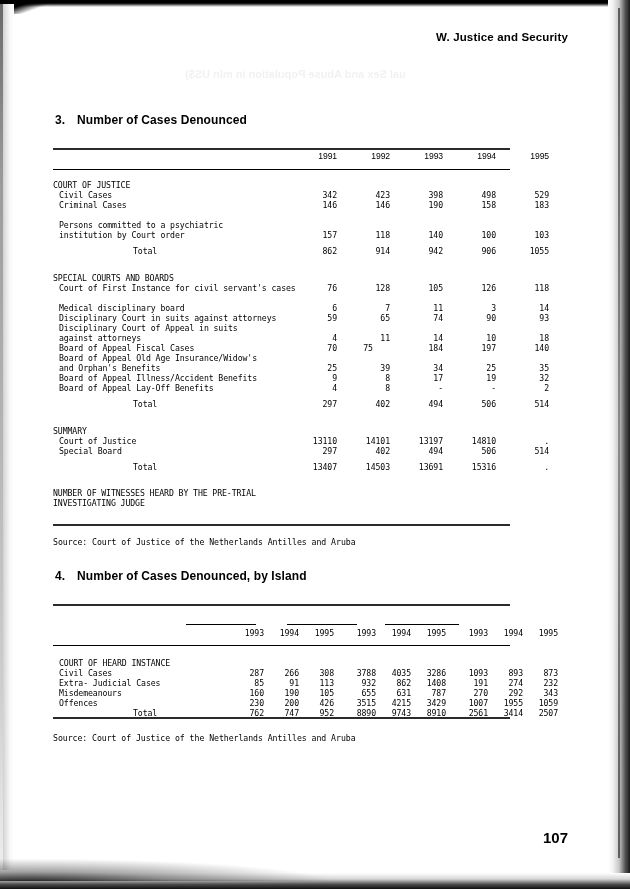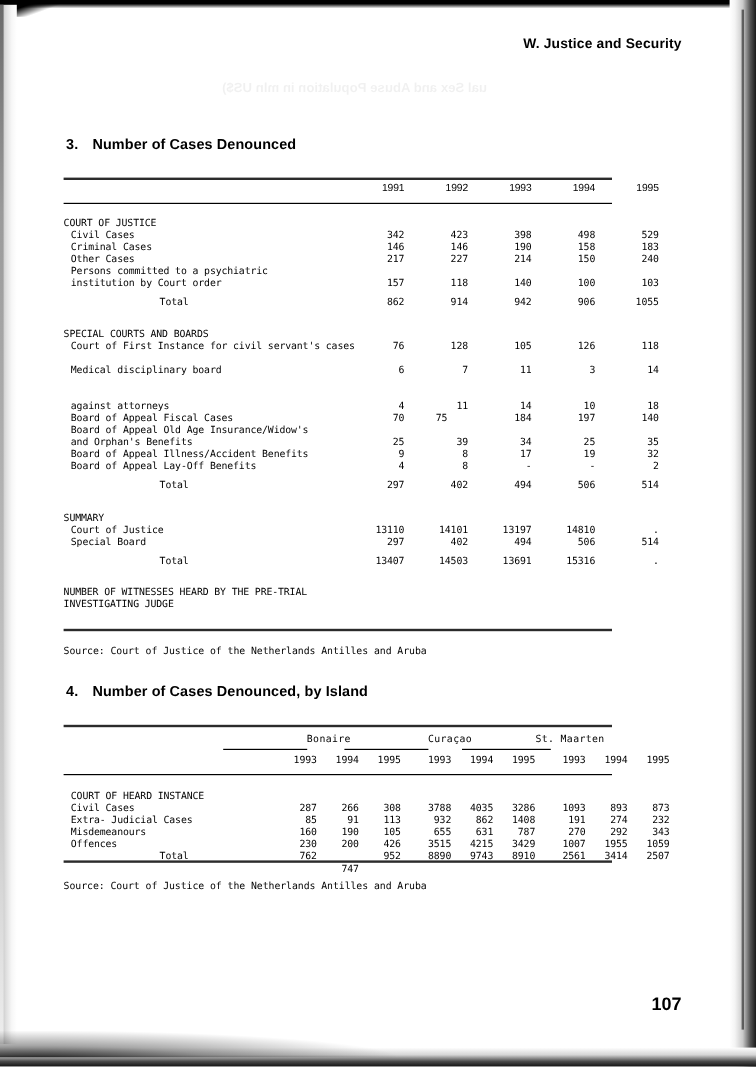--- a/index.html
+++ b/index.html
@@ -229,28 +229,20 @@
       <span class="cell" style="left:452px;">529</span>
     </div>
     <div class="row" style="top:20px;">
       <span class="lbl ind1">Criminal Cases</span>
       <span class="cell" style="left:240px;">146</span>
       <span class="cell" style="left:293px;">146</span>
       <span class="cell" style="left:346px;">190</span>
       <span class="cell" style="left:399px;">158</span>
       <span class="cell" style="left:452px;">183</span>
     </div>
-    <div class="row" style="top:30px;">
-      <span class="lbl ind1">Other Cases</span>
-      <span class="cell" style="left:240px;">217</span>
-      <span class="cell" style="left:293px;">227</span>
-      <span class="cell" style="left:346px;">214</span>
-      <span class="cell" style="left:399px;">150</span>
-      <span class="cell" style="left:452px;">240</span>
-    </div>
     <div class="row" style="top:40px;">
       <span class="lbl ind1">Persons committed to a psychiatric</span>
     </div>
     <div class="row" style="top:50px;">
       <span class="lbl ind1">institution by Court order</span>
       <span class="cell" style="left:240px;">157</span>
       <span class="cell" style="left:293px;">118</span>
       <span class="cell" style="left:346px;">140</span>
       <span class="cell" style="left:399px;">100</span>
       <span class="cell" style="left:452px;">103</span>
@@ -277,20 +269,31 @@
       <span class="cell" style="left:452px;">118</span>
     </div>
     <div class="row" style="top:123px;">
       <span class="lbl ind1">Medical disciplinary board</span>
       <span class="cell" style="left:240px;">6</span>
       <span class="cell" style="left:293px;">7</span>
       <span class="cell" style="left:346px;">11</span>
       <span class="cell" style="left:399px;">3</span>
       <span class="cell" style="left:452px;">14</span>
     </div>
+    <div class="row" style="top:133px;">
+      <span class="lbl ind1">Disciplinary Court in suits against attorneys</span>
+      <span class="cell" style="left:240px;">59</span>
+      <span class="cell" style="left:293px;">65</span>
+      <span class="cell" style="left:346px;">74</span>
+      <span class="cell" style="left:399px;">90</span>
+      <span class="cell" style="left:452px;">93</span>
+    </div>
+    <div class="row" style="top:143px;">
+      <span class="lbl ind1">Disciplinary Court of Appeal in suits</span>
+    </div>
     <div class="row" style="top:153px;">
       <span class="lbl ind1">against attorneys</span>
       <span class="cell" style="left:240px;">4</span>
       <span class="cell" style="left:293px;">11</span>
       <span class="cell" style="left:346px;">14</span>
       <span class="cell" style="left:399px;">10</span>
       <span class="cell" style="left:452px;">18</span>
     </div>
     <div class="row" style="top:163px;">
       <span class="lbl ind1">Board of Appeal Fiscal Cases</span>
@@ -377,25 +380,20 @@
   <div class="rule thick" style="top:524px; left:53px; width:457px;"></div>
 
   <div class="source" style="top:537px; left:53px;">Source: Court of Justice of the Netherlands Antilles and Aruba</div>
 
   <div class="section-title" style="top:569px; left:55px;">
     <span class="num">4.</span><span>Number of Cases Denounced, by Island</span>
   </div>
 
   <div class="rule thick" style="top:604px; left:53px; width:457px;"></div>
 
-  <div class="tbl" style="top:610px; left:53px; width:460px; height:12px;">
-    <span class="hdr-group" style="left:186px; width:70px;">Bonaire</span>
-    <span class="hdr-group" style="left:287px; width:70px;">Curaçao</span>
-    <span class="hdr-group" style="left:385px; width:74px;">St. Maarten</span>
-  </div>
 
   <div class="rule" style="top:624px; left:186px; width:70px;"></div>
   <div class="rule" style="top:624px; left:287px; width:70px;"></div>
   <div class="rule" style="top:624px; left:385px; width:74px;"></div>
 
   <div class="tbl" style="top:628px; left:53px; width:460px; height:12px;">
     <span class="hdr-year2" style="left:181px;">1993</span>
     <span class="hdr-year2" style="left:216px;">1994</span>
     <span class="hdr-year2" style="left:251px;">1995</span>
     <span class="hdr-year2" style="left:293px;">1993</span>
@@ -461,21 +459,21 @@
       <span class="cell2" style="left:328px;">4215</span>
       <span class="cell2" style="left:363px;">3429</span>
       <span class="cell2" style="left:405px;">1007</span>
       <span class="cell2" style="left:440px;">1955</span>
       <span class="cell2" style="left:475px;">1059</span>
     </div>
 
     <div class="row" style="top:50px;">
       <span class="lbl total">Total</span>
       <span class="cell2" style="left:181px;">762</span>
-      <span class="cell2" style="left:216px;margin-top:11px;">747</span>
+      <span class="cell2" style="left:216px;">747</span>
       <span class="cell2" style="left:251px;">952</span>
       <span class="cell2" style="left:293px;">8890</span>
       <span class="cell2" style="left:328px;">9743</span>
       <span class="cell2" style="left:363px;">8910</span>
       <span class="cell2" style="left:405px;">2561</span>
       <span class="cell2" style="left:440px;">3414</span>
       <span class="cell2" style="left:475px;">2507</span>
     </div>
   </div>
 

